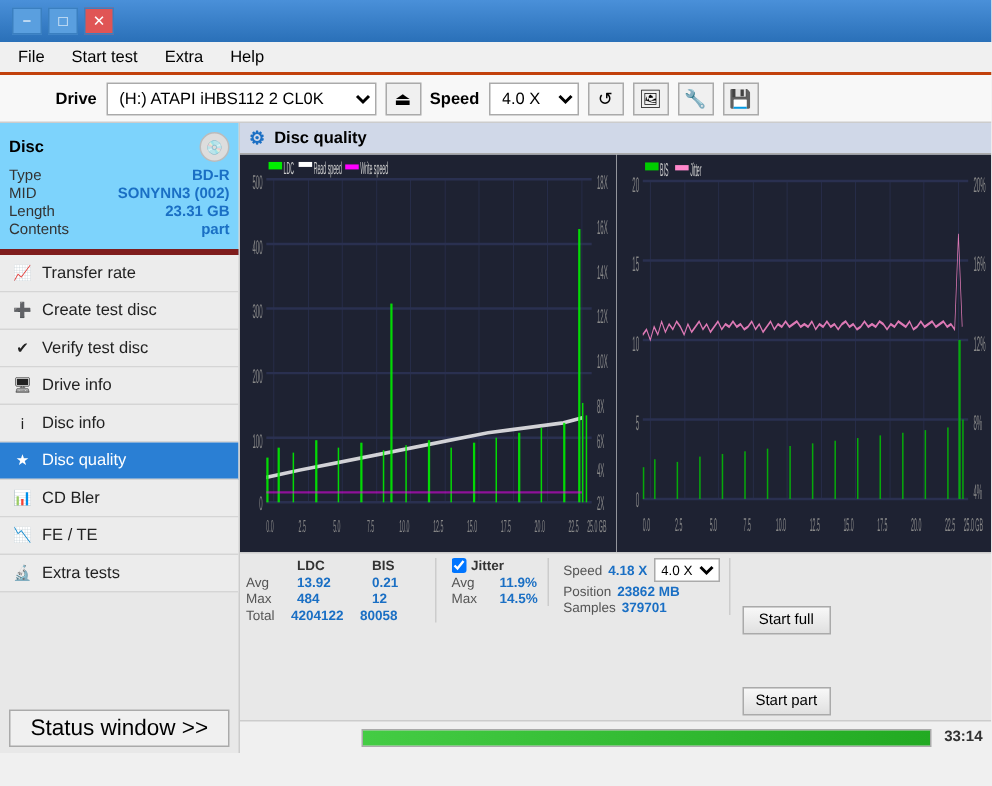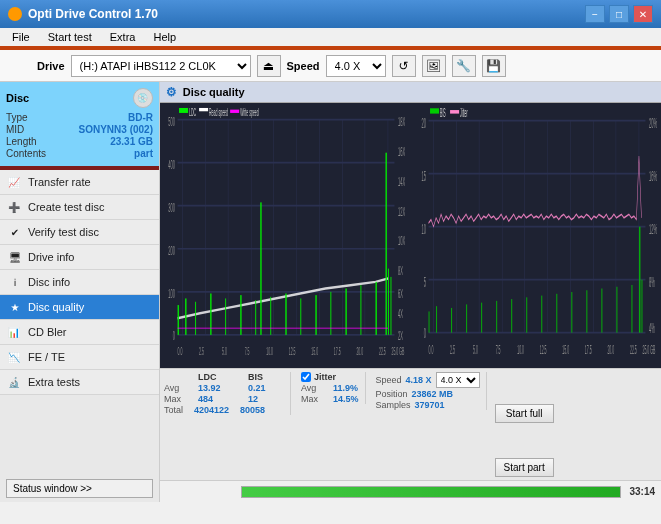--- a/index.html
+++ b/index.html
@@ -20,21 +20,21 @@
     .title-controls { display: flex; gap: 4px; }
     .title-btn {
       width: 20px; height: 18px; background: #5a9fdf; border: 1px solid #3a7fc0; color: white;
       font-size: 10px; display: flex; align-items: center; justify-content: center; cursor: pointer;
     }
     .title-btn.close { background: #e05555; }
 
     
     .menu-bar {
       background: #f0f0f0;
-      border-bottom: 4px solid #c2410c;
+      border-bottom: 2px solid #c2410c;
       display: flex;
       align-items: center;
       padding: 2px 4px;
       height: 22px;
       gap: 2px;
     }
     .menu-item { padding: 2px 8px; cursor: pointer; font-size: 11px; }
 
     
     .toolbar {
@@ -96,23 +96,23 @@
     }
     .nav-item.active { background: #2a7fd4; color: white; }
     .nav-icon { width: 14px; height: 14px; flex-shrink: 0; display: flex; align-items: center; justify-content: center; font-size: 10px; }
 
     
     .status-bar-btn {
       margin: 4px 6px;
       border: 1px solid #aaa;
       background: #f0f0f0;
       padding: 3px 6px;
-      font-size: 10px;
+      font-size: 15px;
       cursor: pointer;
-      text-align: left;
+      text-align: center;
     }
 
     
     .content { flex: 1; display: flex; flex-direction: column; overflow: hidden; }
 
     
     .panel-header {
       background: #d0d8e8; border-bottom: 1px solid #aaa; padding: 3px 6px;
       display: flex; align-items: center; gap: 6px; font-size: 11px; font-weight: bold;
     }
@@ -143,24 +143,20 @@
 
     
     .charts-wrapper { flex: 1; display: flex; overflow: hidden; }
     .chart-panel { flex: 1; position: relative; overflow: hidden; }
     .chart-panel svg { width: 100%; height: 100%; }
   </style>
 </head>
 <body>
 
 <div class="title-bar">
-  <div class="title-bar-left">
-    <span class="title-icon"></span>
-    <span>Opti Drive Control 1.70</span>
-  </div>
   <div class="title-controls">
     <div class="title-btn">−</div>
     <div class="title-btn">□</div>
     <div class="title-btn close">✕</div>
   </div>
 </div>
 
 <div class="menu-bar">
   <span class="menu-item">File</span>
   <span class="menu-item">Start test</span>

